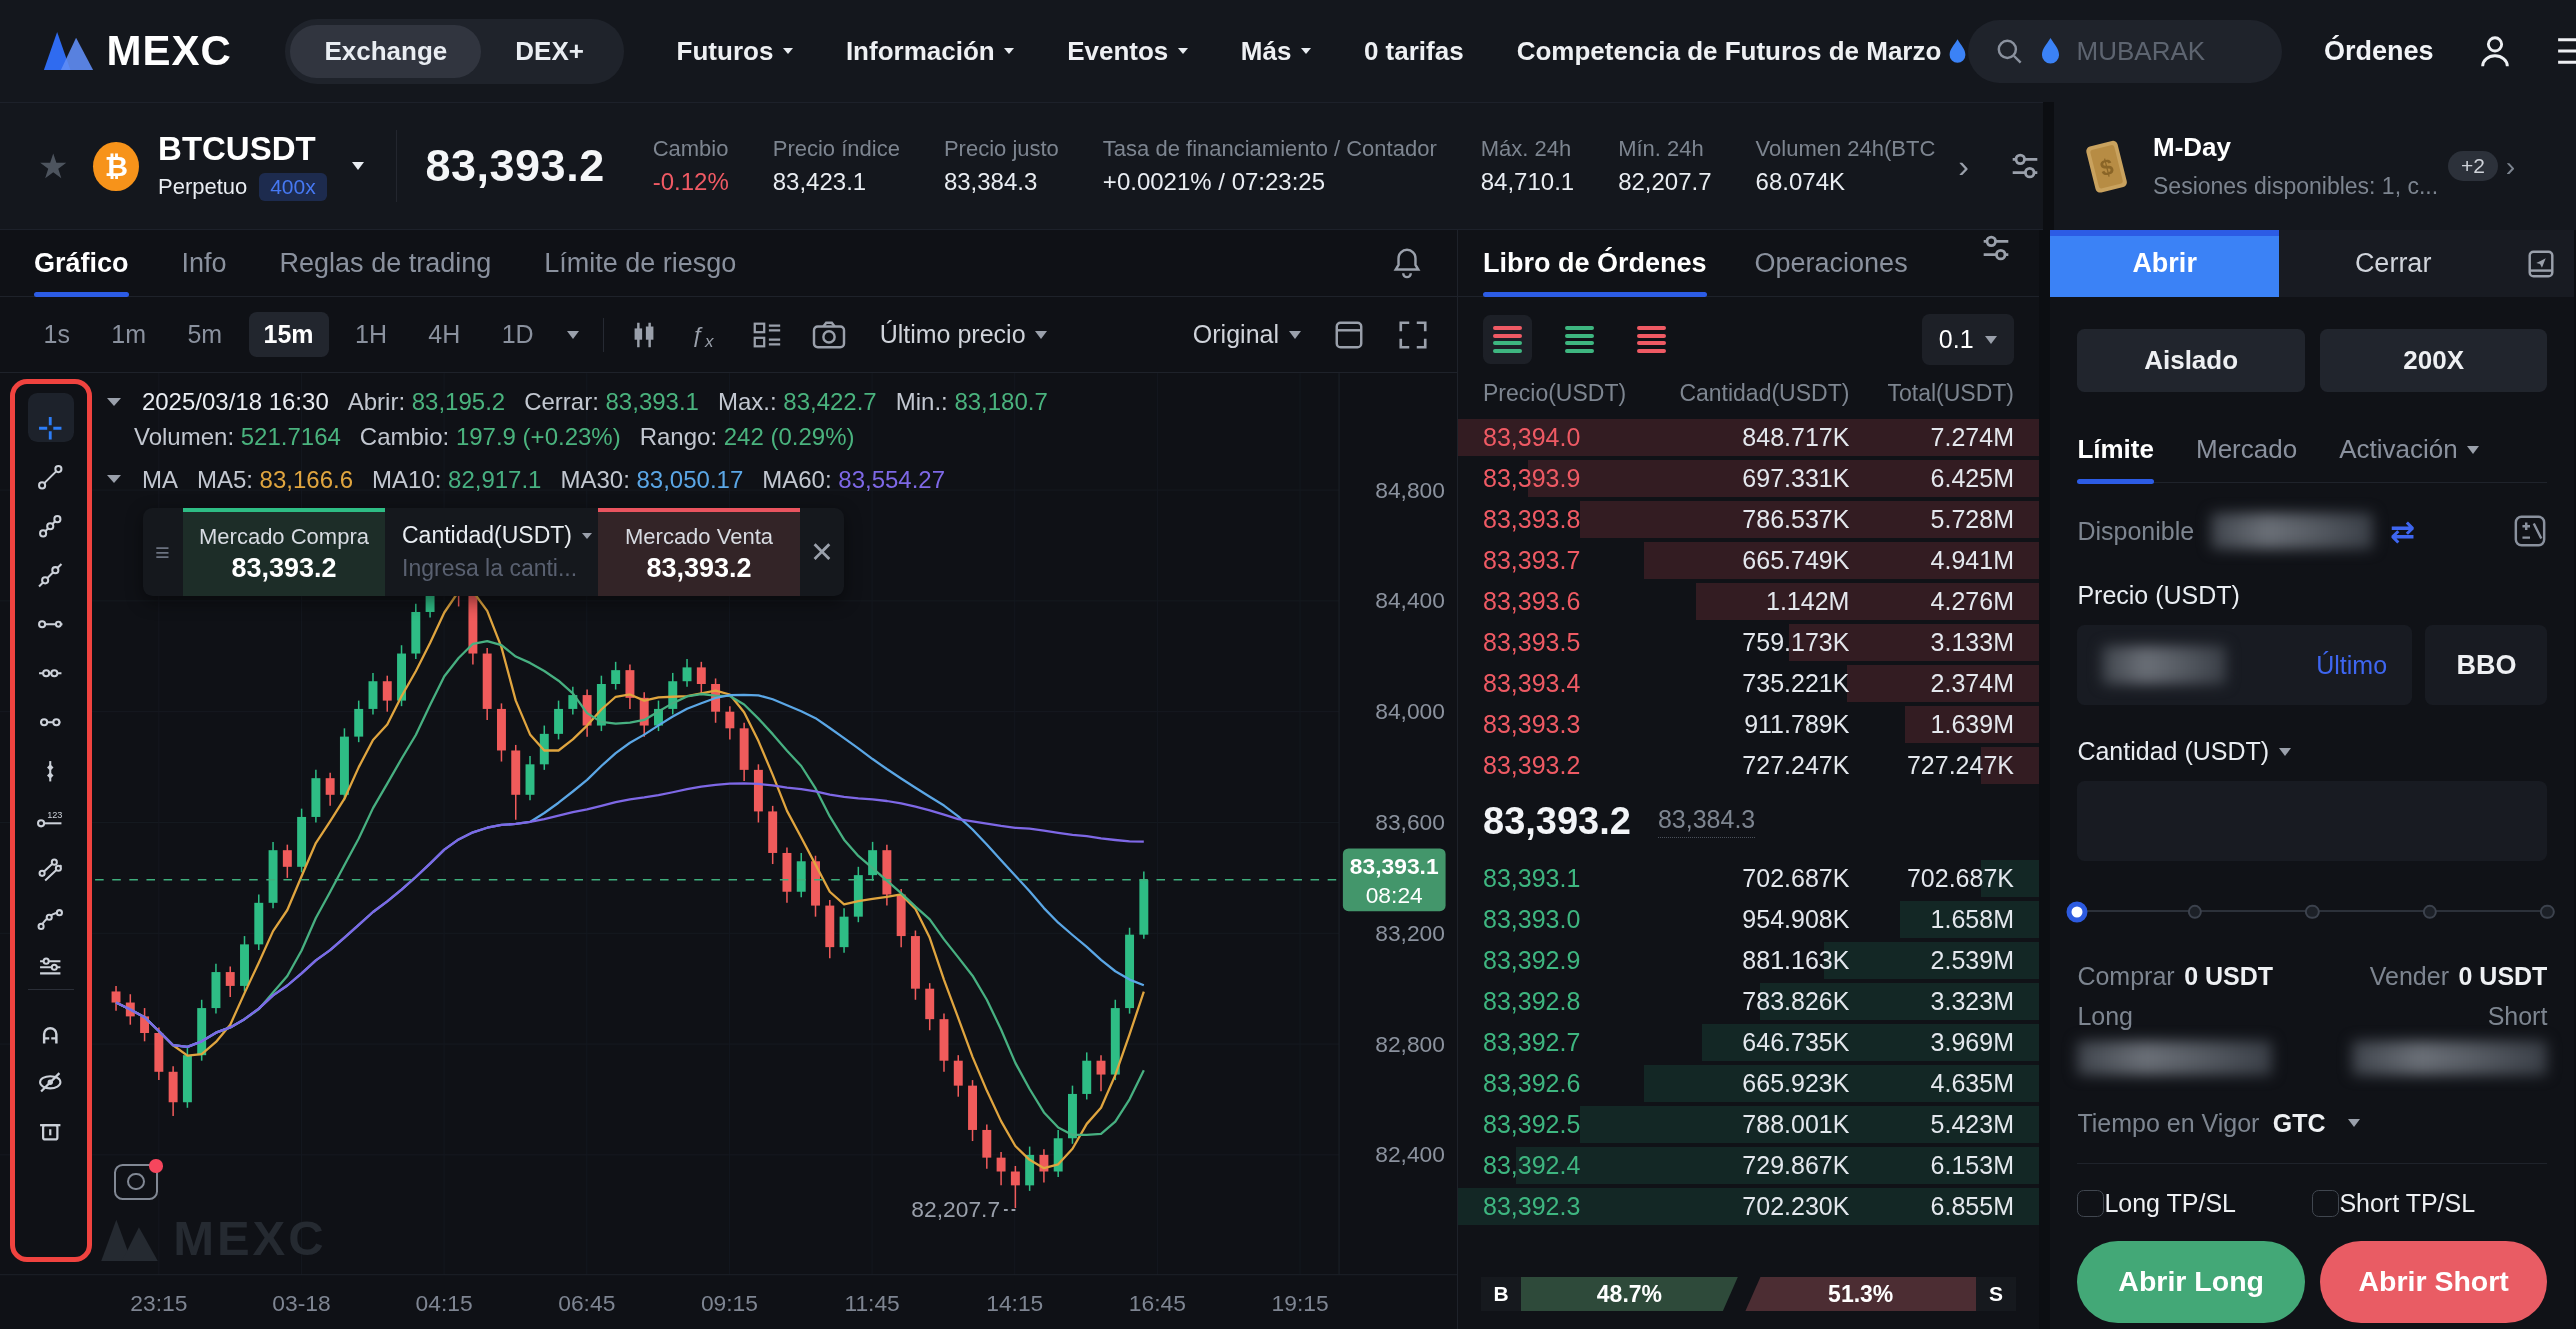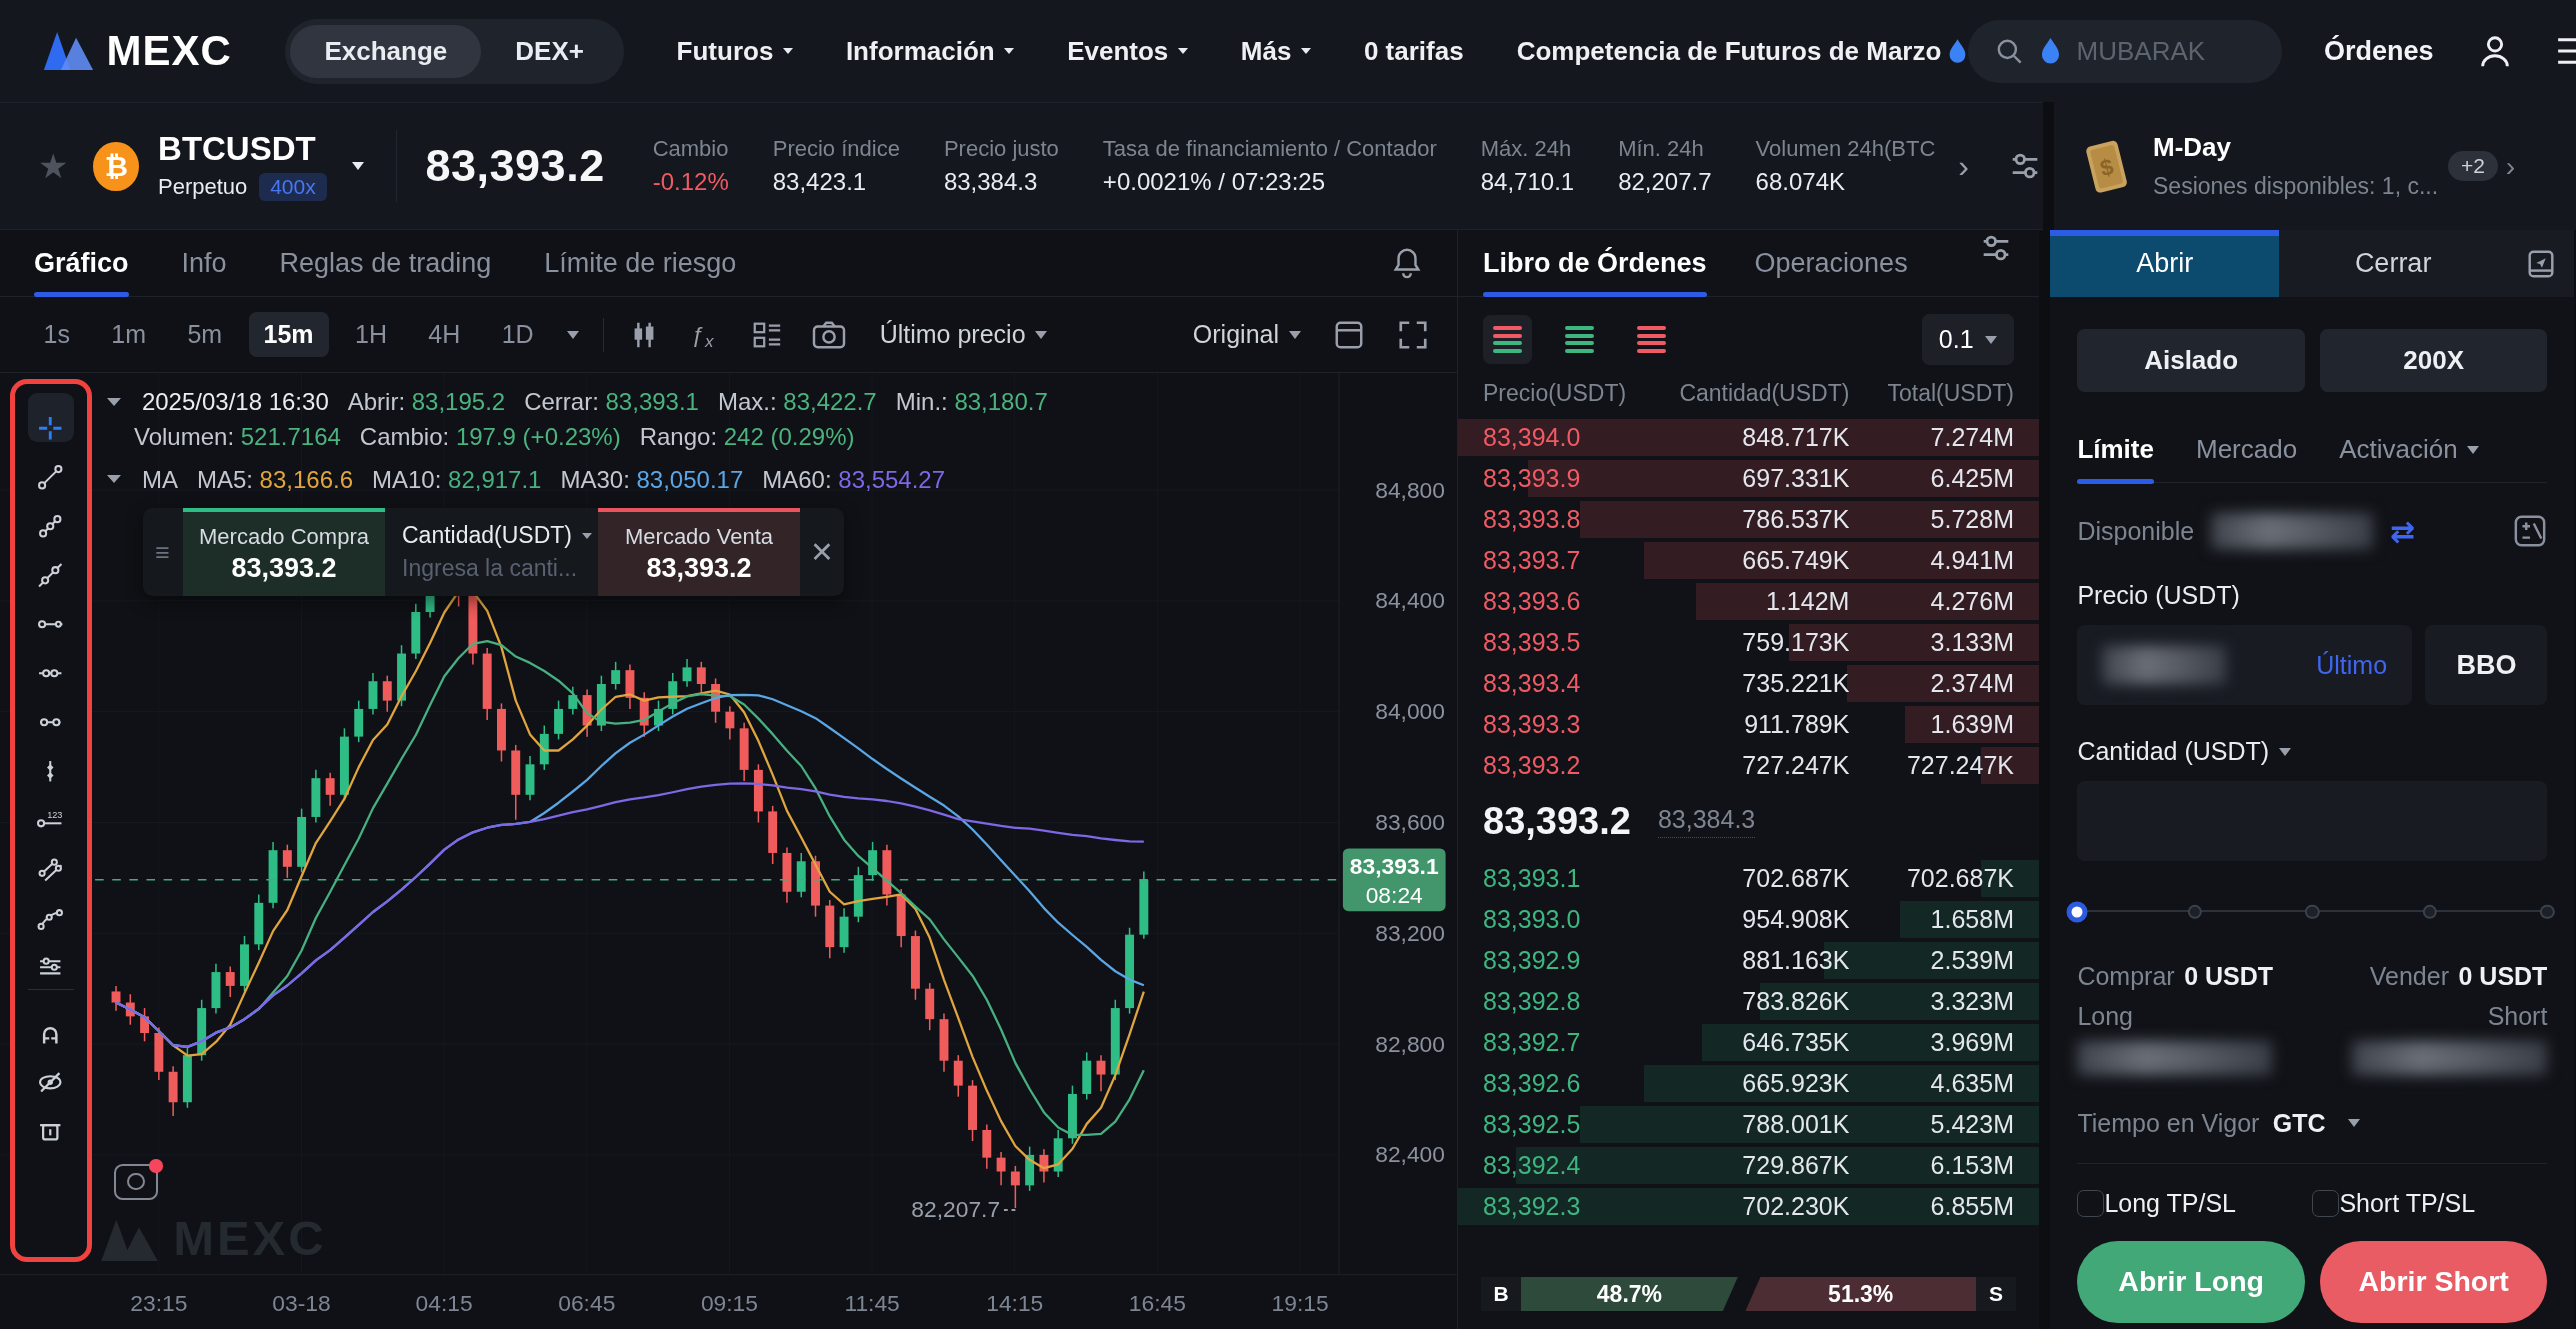--- a/index.html
+++ b/index.html
@@ -128,21 +128,21 @@
   .ob-mark{font-size:25px;color:#7d8590;border-bottom:1.9px dotted #4a505a;padding-bottom:2.9px;cursor:pointer;}
   .bs-bar{margin:auto 23px 19px;height:34px;display:flex;gap:7.6px;}
   .bs-left{display:flex;align-items:center;background:#2e4a3a;clip-path:polygon(0 0,100% 0,calc(100% - 15px) 100%,0 100%);border-radius:3.8px 0 0 3.8px;}
   .bs-right{display:flex;align-items:center;justify-content:flex-end;background:#4c2d33;clip-path:polygon(15px 0,100% 0,100% 100%,0 100%);border-radius:0 3.8px 3.8px 0;}
   .bs-chip{width:40px;height:34px;background:#16191e;color:#fff;font-size:21px;font-weight:700;display:flex;align-items:center;justify-content:center;flex:none;}
   .bs-pct{flex:1;text-align:center;color:#fff;font-size:23px;font-weight:600;}
   
   .trade-panel{width:524px;flex:none;margin-left:11.4px;background:#101217;display:flex;flex-direction:column;overflow:hidden;}
   .tp-tabs{height:67px;display:flex;flex:none;}
   .tp-tab{flex:1;display:flex;align-items:center;justify-content:center;font-size:27px;cursor:pointer;position:relative;color:#d0d4db;background:#181b22;}
-  .tp-tab.active{background:#0c4a6e;color:#fff;font-weight:400;}
+  .tp-tab.active{background:#3b82f6;color:#fff;font-weight:700;}
   .tp-tab.active::before{content:"";position:absolute;top:0;left:0;right:0;height:5.7px;background:#2c5ce5;}
   .tp-tab-icon{width:67px;background:#181b22;display:flex;align-items:center;justify-content:center;}
   .tp-body{padding:0 27px;display:flex;flex-direction:column;flex:1;}
   .tp-row2{display:flex;gap:15px;margin-top:32px;}
   .tp-chip{flex:1;height:63px;background:#21252d;border-radius:7.6px;display:flex;align-items:center;justify-content:center;font-size:26px;font-weight:600;color:#eef0f3;cursor:pointer;}
   .ot-tabs{display:flex;gap:42px;margin-top:42px;border-bottom:1.9px solid #1f232b;}
   .ot-tab{font-size:26px;color:#8a919e;padding-bottom:17px;position:relative;cursor:pointer;display:flex;align-items:center;}
   .ot-tab.active{color:#fff;font-weight:600;}
   .ot-tab.active::after{content:"";position:absolute;left:0;right:0;bottom:-1.9px;height:4.8px;background:#2c5ce5;border-radius:2.9px;}
   .avail-row{display:flex;align-items:center;margin-top:30px;gap:17px;}

